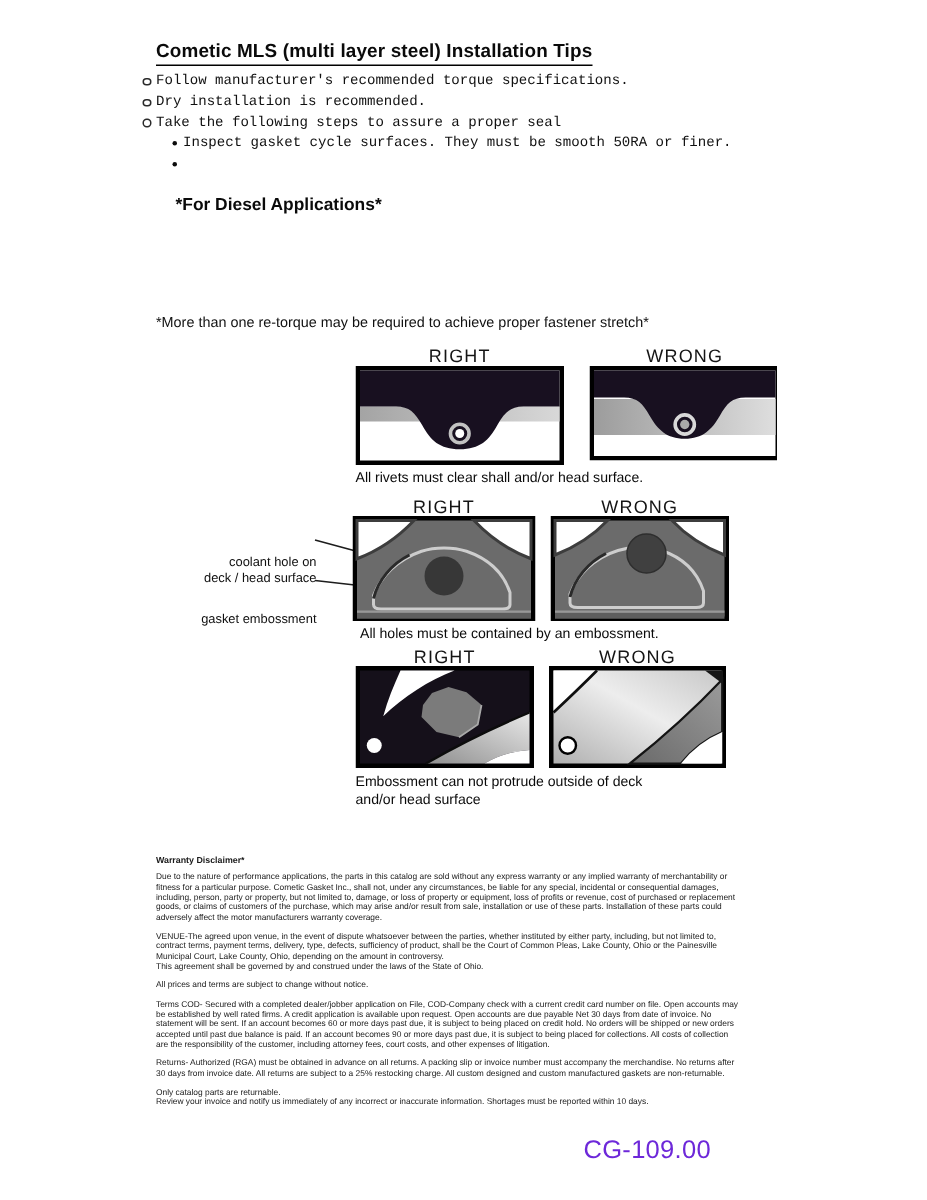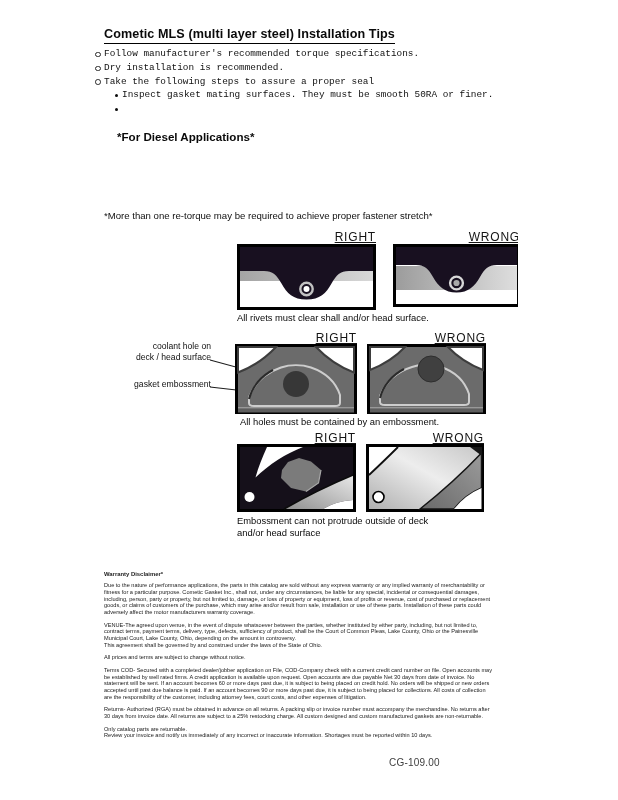--- a/index.html
+++ b/index.html
@@ -17,41 +17,41 @@
   .bullet .ring { position:absolute; left:0; top:4.8px; width:3.6px; height:3.6px; border:1px solid #2a2a2a; border-radius:50%; }
   .bullet.sub { padding-left:27px; }
   .bullet.sub .dot { position:absolute; left:20px; top:5.4px; width:3.4px; height:3.4px; background:#0c0c0c; border-radius:50%; }
   .diesel-h { position:absolute; left:104px; top:117px; margin:13px; font-size:11.6px; font-weight:bold; color:#0a0a0a; }
   .body { position:absolute; left:104px; margin:0; width:505px; font-size:9.6px; line-height:13.9px; color:#101010; white-space:pre-line; }
   .p1 { top:134px; }
   .p2 { top:166px; }
   .note { top:209px; }
   .diagrams { position:absolute; left:0; top:228px; width:618px; height:320px; }
   .diagrams > div, .diagrams > svg { position:absolute; }
-  .rw-label { font-size:12px; letter-spacing:0.8px; color:#141414; text-align:right;text-decoration:underline; }
+  .rw-label { font-size:12px; letter-spacing:0.8px; color:#141414; text-align:center; }
   .caption { font-size:9.4px; color:#0a0a0a; white-space:pre-line; line-height:11.5px; }
-  .side-label { left:84px; width:127px; text-align:right; font-size:8.6px; line-height:10.8px; color:#101010; white-space:pre-line; }
+  .side-label { left:84px; width:127px; text-align:right; font-size:8.6px; line-height:10.8px; color:#101010; white-space:pre-line;margin-top:28px; }
   .panel { display:block; }
   .legal { position:absolute; left:104px; top:571px; width:450px; color:#1a1a1a; }
   .legal-h { font-size:5.9px; font-weight:bold; margin:0 0 5px 0; }
   .legal p { font-size:5.6px; line-height:6.8px; margin:0 0 5.6px 0; white-space:pre-line; }
-  .pagenum { position:absolute; left:389px; top:757px; font-size:10px; color:#404040; letter-spacing:0.2px; }
+  .pagenum { position:absolute; left:389px; top:757px; font-size:17px; color:#6d28d9; letter-spacing:0.2px; }
 </style>
 </head>
 <body>
 
 <div class="page">
 
   <h1 class="title">Cometic MLS (multi layer steel) Installation Tips</h1>
 
   <div class="bullets">
     <div class="bullet"><span class="ring"></span><span>Follow manufacturer's recommended torque specifications.</span></div>
     <div class="bullet"><span class="ring"></span><span>Dry installation is recommended.</span></div>
     <div class="bullet"><span class="ring"></span><span>Take the following steps to assure a proper seal</span></div>
-    <div class="bullet sub"><span class="dot"></span><span>Inspect gasket mating surfaces.  They must be smooth 50RA or finer.</span></div>
+    <div class="bullet sub"><span class="dot"></span><span>Inspect gasket cycle surfaces.  They must be smooth 50RA or finer.</span></div>
     <div class="bullet sub"><span class="dot"></span></div>
   </div>
 
   <h2 class="diesel-h">*For Diesel Applications*</h2>
   <p class="body note">*More than one re-torque may be required to achieve proper fastener stretch*</p>
 
   <div class="diagrams">
 
     <div class="rw-label" style="left:237px; top:2px; width:139px;">RIGHT</div>
     <div class="rw-label" style="left:393px; top:2px; width:127px;">WRONG</div>

